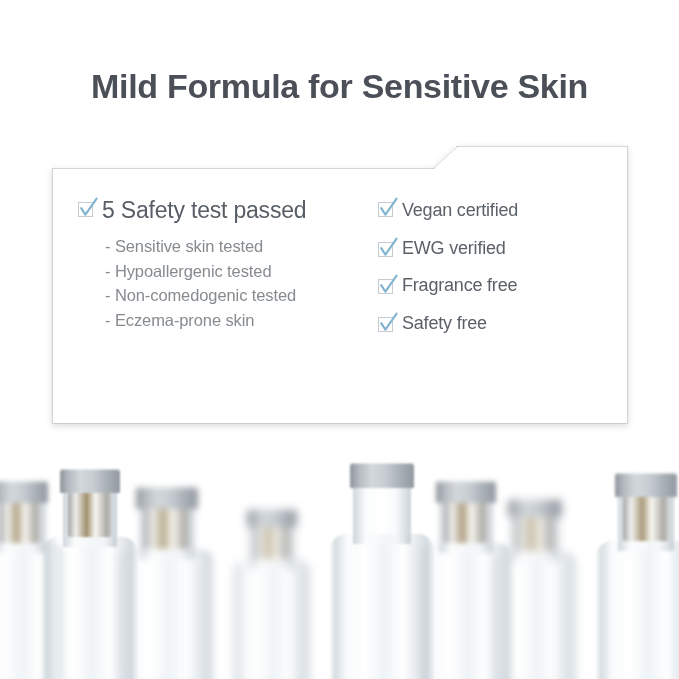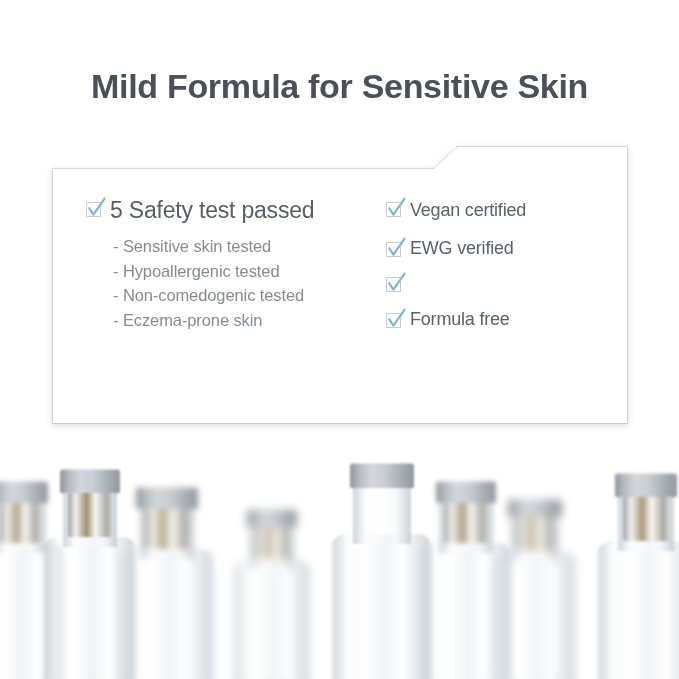--- a/index.html
+++ b/index.html
@@ -47,21 +47,21 @@
   }
   .card-top-high{
     position:absolute;left:404px;top:0;width:172px;height:1px;background:#d2d5d9;
   }
   .card-diag{
     position:absolute;left:381px;top:0px;width:25px;height:23px;
     background:linear-gradient(to bottom right,transparent calc(50% - 0.6px),#cdd0d5 50%,transparent calc(50% + 0.6px));
   }
 
   
-  .cols{position:absolute;left:8px;top:0;width:571px;height:278px;}
+  .cols{position:absolute;left:0;top:0;width:571px;height:278px;}
   .col-left{position:absolute;left:26px;top:52px;width:300px;}
   .col-right{position:absolute;left:326px;top:52px;width:240px;}
 
   
   .row{display:flex;align-items:flex-start;}
   .row + .row{margin-top:12.5px;align-items:center;}
 
   .cbox{
     position:relative;
     flex:0 0 auto;
@@ -190,29 +190,30 @@
           </span>
           <span class="lbl-right">EWG verified</span>
         </div>
         <div class="row">
           <span class="cbox">
             <span class="bx"></span>
             <svg viewBox="0 0 20 22" aria-hidden="true">
               <path d="M2.2 10.2 L6.4 16.6 L17.6 0.6" fill="none" stroke="#7fb3d0" stroke-width="2.1" stroke-linecap="round" stroke-linejoin="round"></path>
             </svg>
           </span>
-        </div>
-        <div class="row">
-          <span class="cbox">
-            <span class="bx"></span>
-            <svg viewBox="0 0 20 22" aria-hidden="true">
-              <path d="M2.2 10.2 L6.4 16.6 L17.6 0.6" fill="none" stroke="#7fb3d0" stroke-width="2.1" stroke-linecap="round" stroke-linejoin="round"></path>
-            </svg>
-          </span>
-          <span class="lbl-right">Formula free</span>
+          <span class="lbl-right">Fragrance free</span>
+        </div>
+        <div class="row">
+          <span class="cbox">
+            <span class="bx"></span>
+            <svg viewBox="0 0 20 22" aria-hidden="true">
+              <path d="M2.2 10.2 L6.4 16.6 L17.6 0.6" fill="none" stroke="#7fb3d0" stroke-width="2.1" stroke-linecap="round" stroke-linejoin="round"></path>
+            </svg>
+          </span>
+          <span class="lbl-right">Safety free</span>
         </div>
       </div>
 
     </div>
   </div>
 
   <div class="photo" id="photo">
       <div class="bottle" style="left: -26px; width: 92px; height: 214px; z-index: 3; filter: blur(2.4px);">
         <div class="body" style="bottom:0;width:92px;height:152px;background:linear-gradient(to right,rgba(255,255,255,0) 0%,rgba(206,214,219,0.80) 5%,rgba(243,247,249,0.55) 16%,rgba(255,255,255,0.30) 34%,rgba(228,235,239,0.60) 52%,rgba(252,253,254,0.35) 70%,rgba(205,213,219,0.85) 93%,rgba(255,255,255,0) 100%);box-shadow:inset 0 -10px 14px -8px rgba(150,160,170,0.55);"></div>
         <div class="neck" style="bottom:142px;width:52px;height:54px;background:linear-gradient(to right,rgba(190,200,208,0.75) 0%,rgba(246,249,251,0.5) 22%,rgba(255,255,255,0.25) 50%,rgba(240,244,247,0.5) 74%,rgba(188,198,206,0.8) 100%);"></div>

